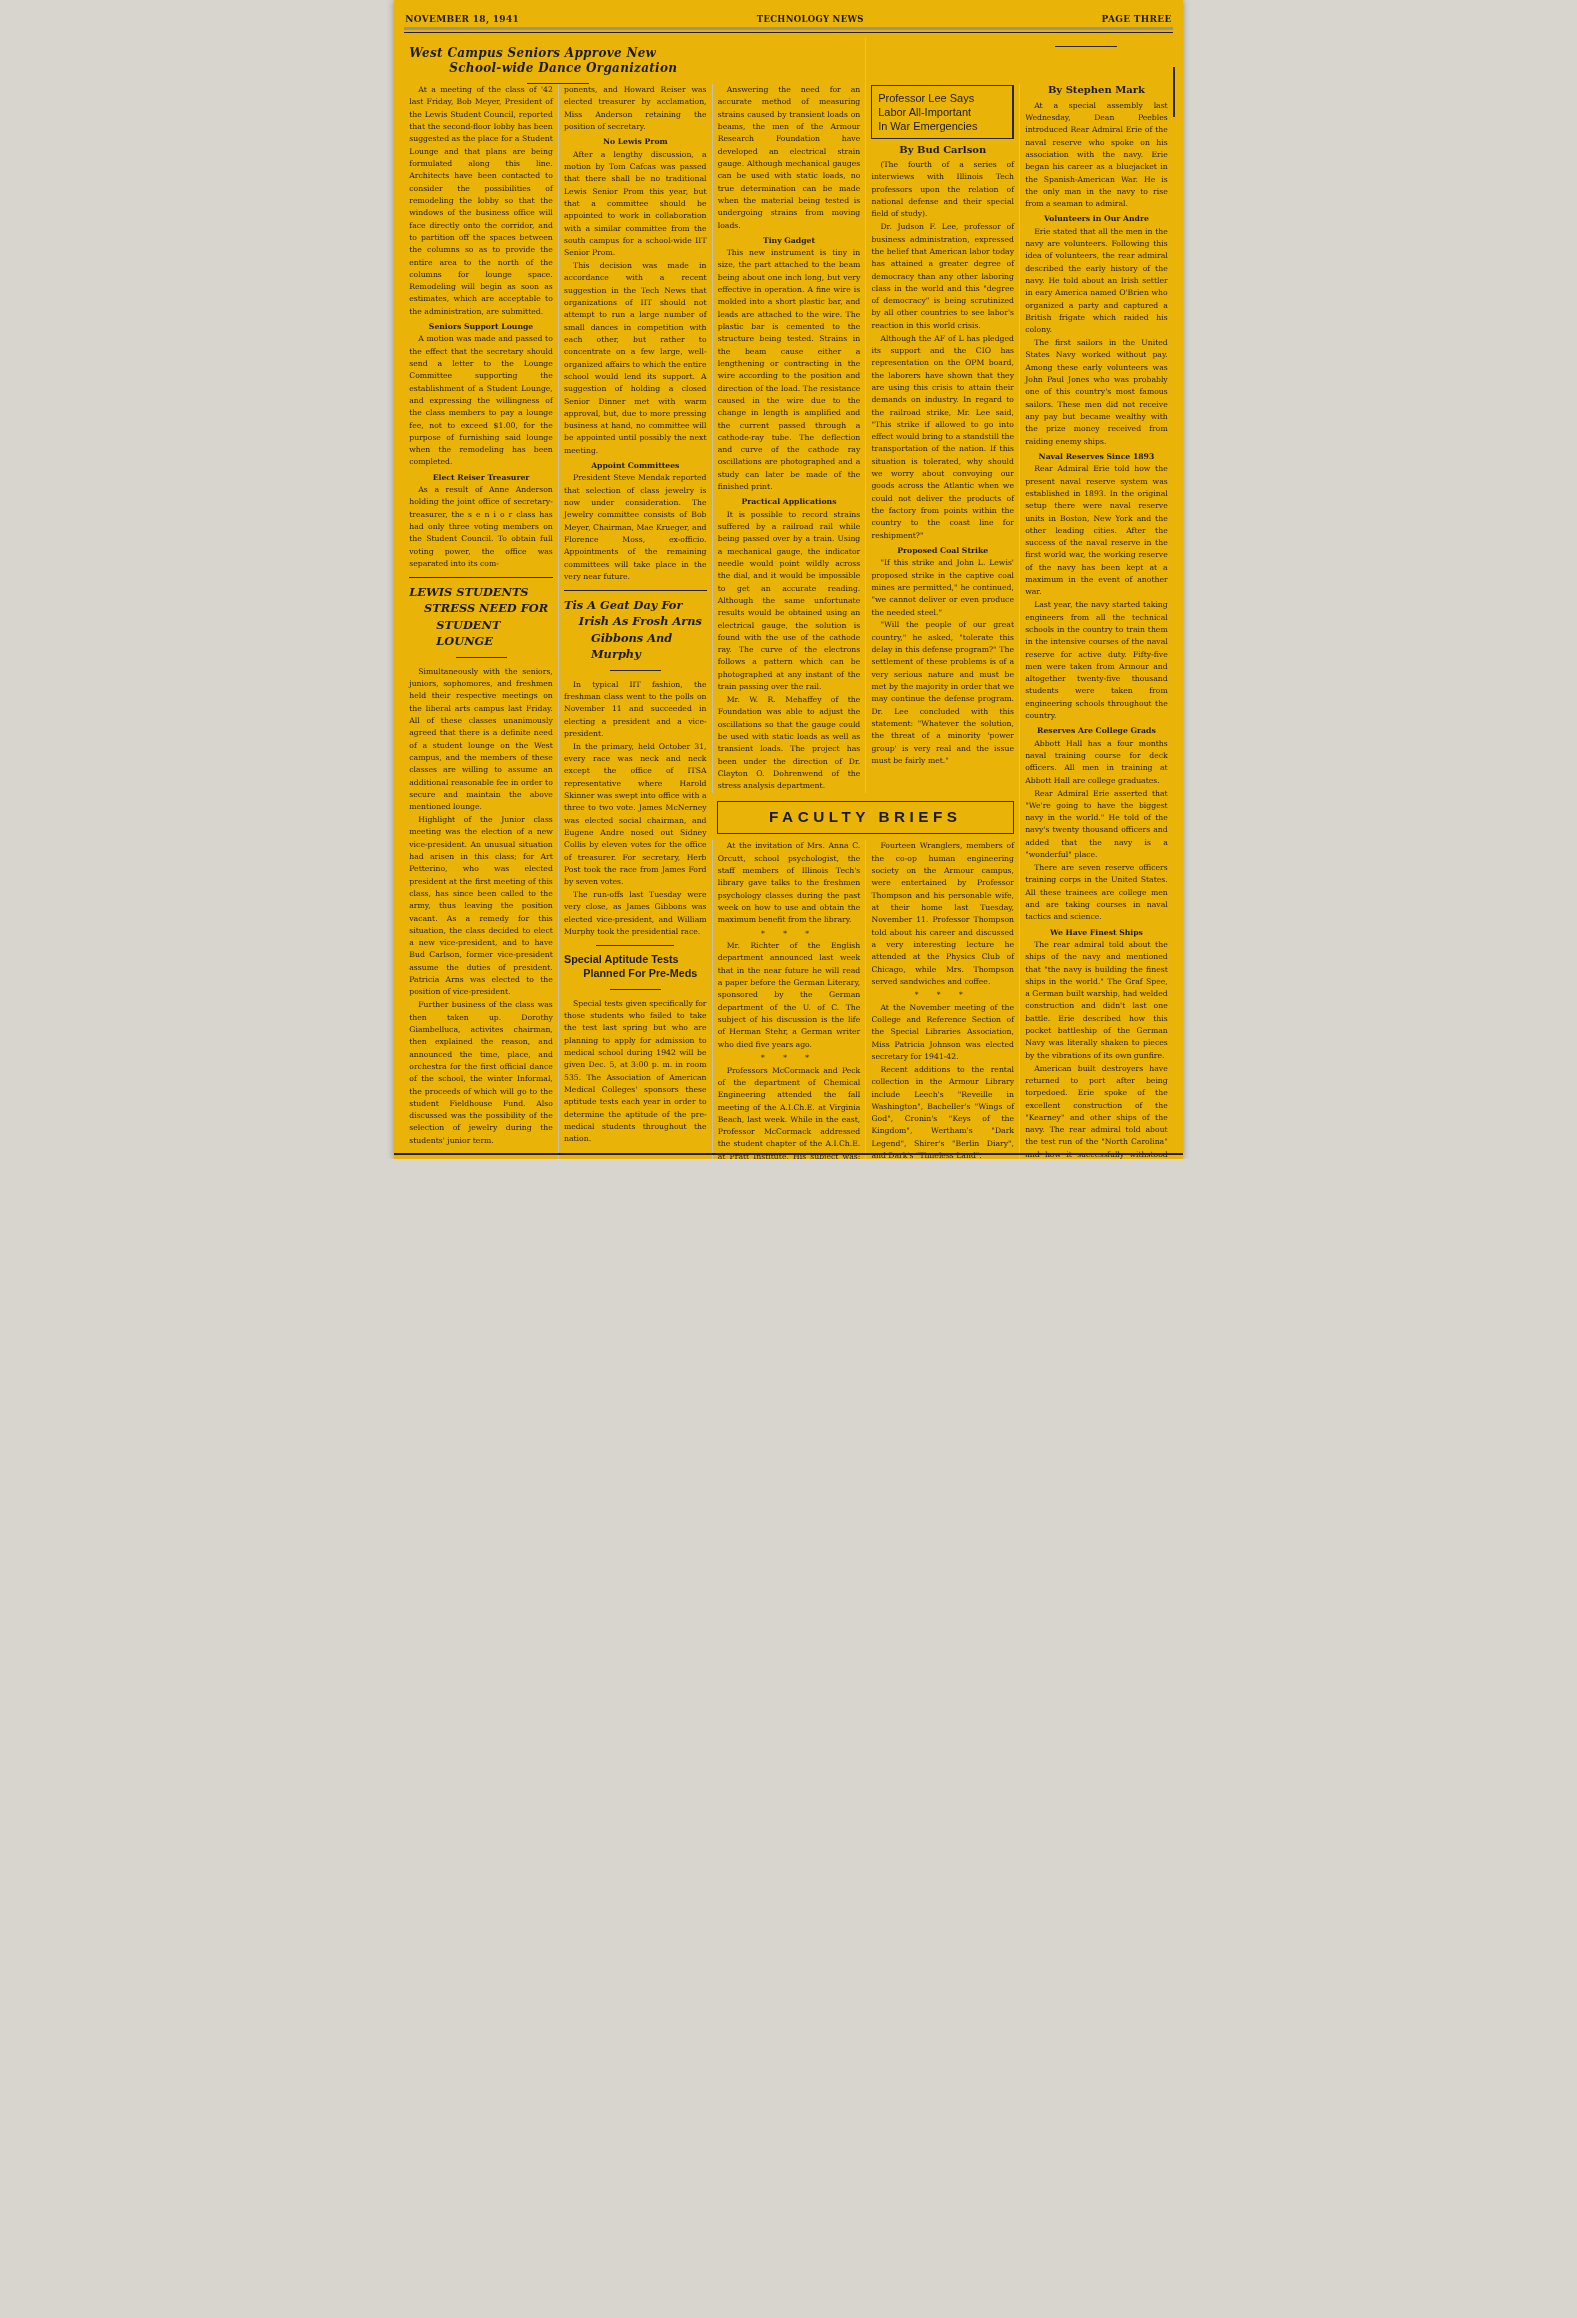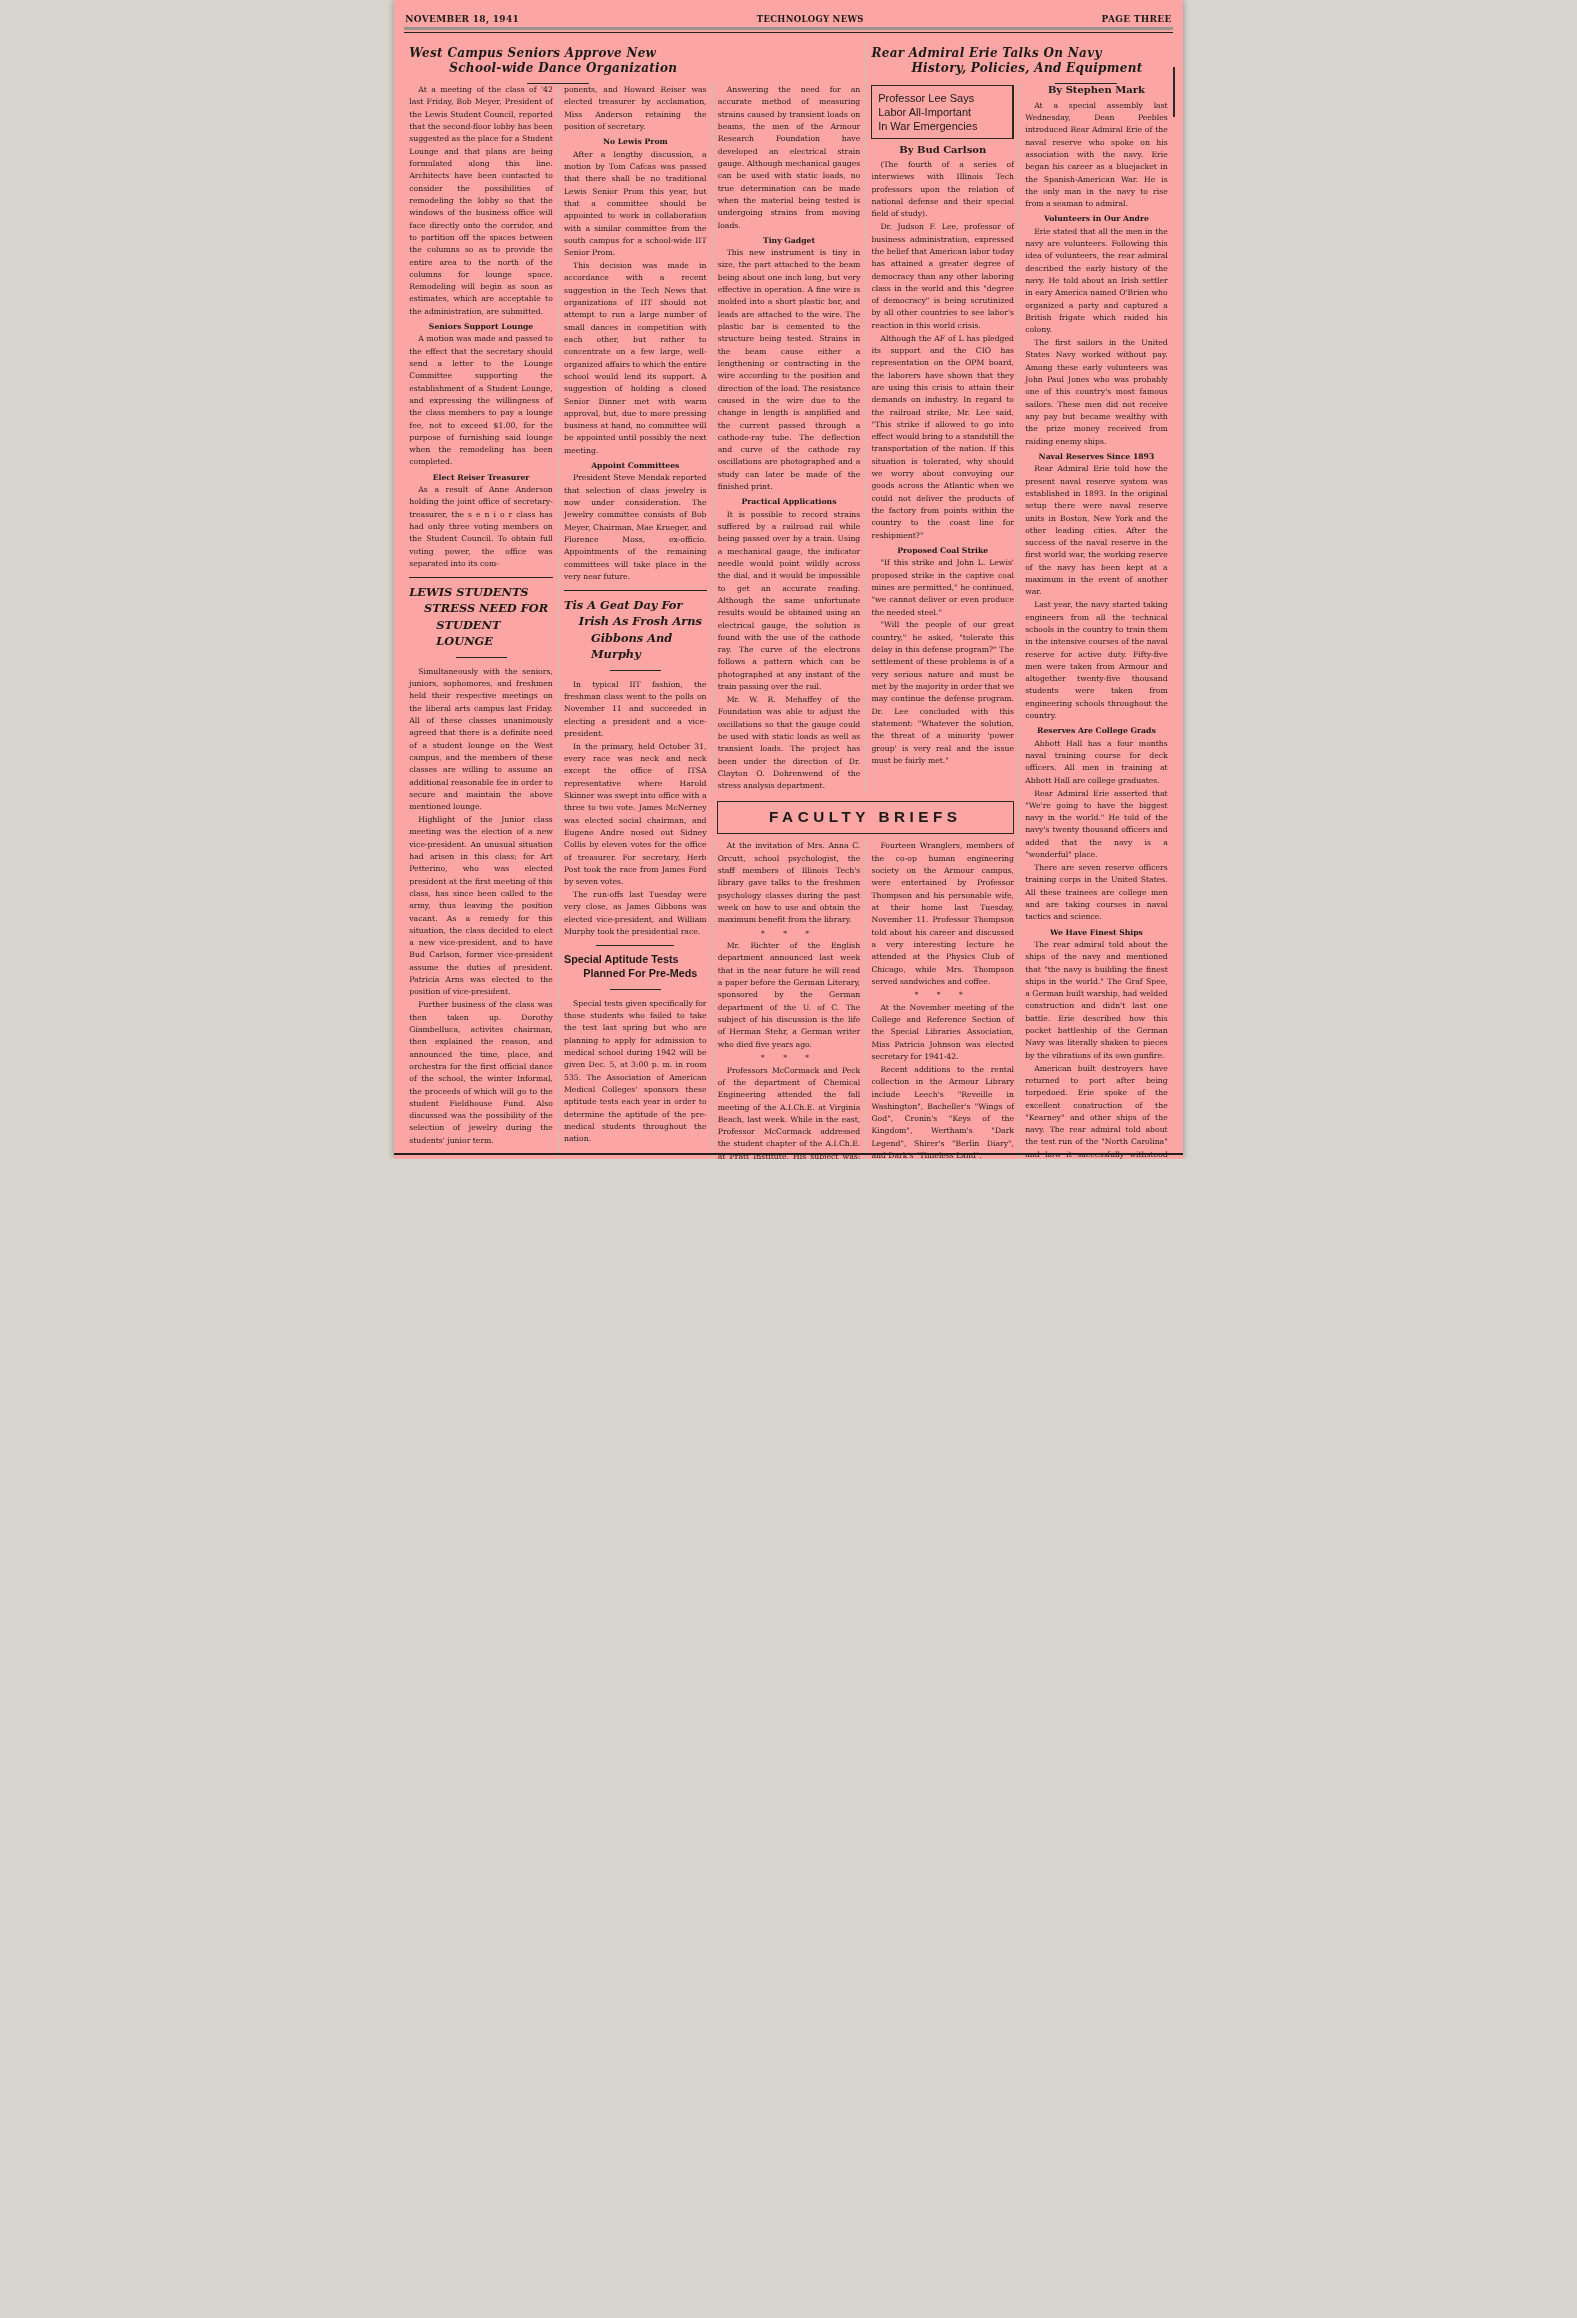--- a/index.html
+++ b/index.html
@@ -1,20 +1,20 @@
 <!DOCTYPE html>
 <html style="font-size:9px"><head>
 <meta charset="utf-8">
 <style>
   html,body{margin:0;padding:0;background:#d8d5ce;}
   .page{
     position:relative;
     width:789px;height:1159px;
     margin:0 auto;
-    background:#fca5a5;
+    background:#eab308;
     color:#1d1b18;
     font-family:"DejaVu Serif", serif;
     overflow:hidden;
     box-shadow:0 0 6.8px rgba(0,0,0,.35);
   }
   .inner{padding:11.4px 10.2px 0 10.2px;}
   
   .masthead{display:flex;justify-content:space-between;align-items:baseline;
     font-weight:bold;font-size:9px;letter-spacing:0.3px;padding:2.3px 1.1px 3.4px 1.1px;}
   .masthead .mid{font-size:8.5px;}
@@ -76,24 +76,20 @@
       <div class="cell" style="grid-column:1/3;grid-row:1;">
         <h1 class="script-head" style="margin:8px 0 0 0;">
           <span>West Campus Seniors Approve New</span>
           <span class="l2">School-wide Dance Organization</span>
         </h1>
         <div class="shortrule"></div>
       </div>
 
 
       <div class="cell vr" style="grid-column:4/6;grid-row:1;">
-        <h1 class="script-head" style="margin:8px 0 0 0;">
-          <span>Rear Admiral Erie Talks On Navy</span>
-          <span class="l2">History, Policies, And Equipment</span>
-        </h1>
         <div class="shortrule" style="margin-left:62%;"></div>
       </div>
 
       <div class="cell bodytext grid-r2" style="grid-column:1/2;">
         <p>At a meeting of the class of '42 last Friday, Bob Meyer, President of the Lewis Student Council, reported that the second-floor lobby has been suggested as the place for a Student Lounge and that plans are being formulated along this line. Architects have been contacted to consider the possibilities of remodeling the lobby so that the windows of the business office will face directly onto the corridor, and to partition off the spaces between the columns so as to provide the entire area to the north of the columns for lounge space. Remodeling will begin as soon as estimates, which are acceptable to the administration, are submitted.</p>
         <div class="subhead">Seniors Support Lounge</div>
         <p>A motion was made and passed to the effect that the secretary should send a letter to the Lounge Committee supporting the establishment of a Student Lounge, and expressing the willingness of the class members to pay a lounge fee, not to exceed $1.00, for the purpose of furnishing said lounge when the remodeling has been completed.</p>
         <div class="subhead">Elect Reiser Treasurer</div>
         <p>As a result of Anne Anderson holding the joint office of secretary-treasurer, the s e n i o r class has had only three voting members on the Student Council. To obtain full voting power, the office was separated into its com-</p>
 

